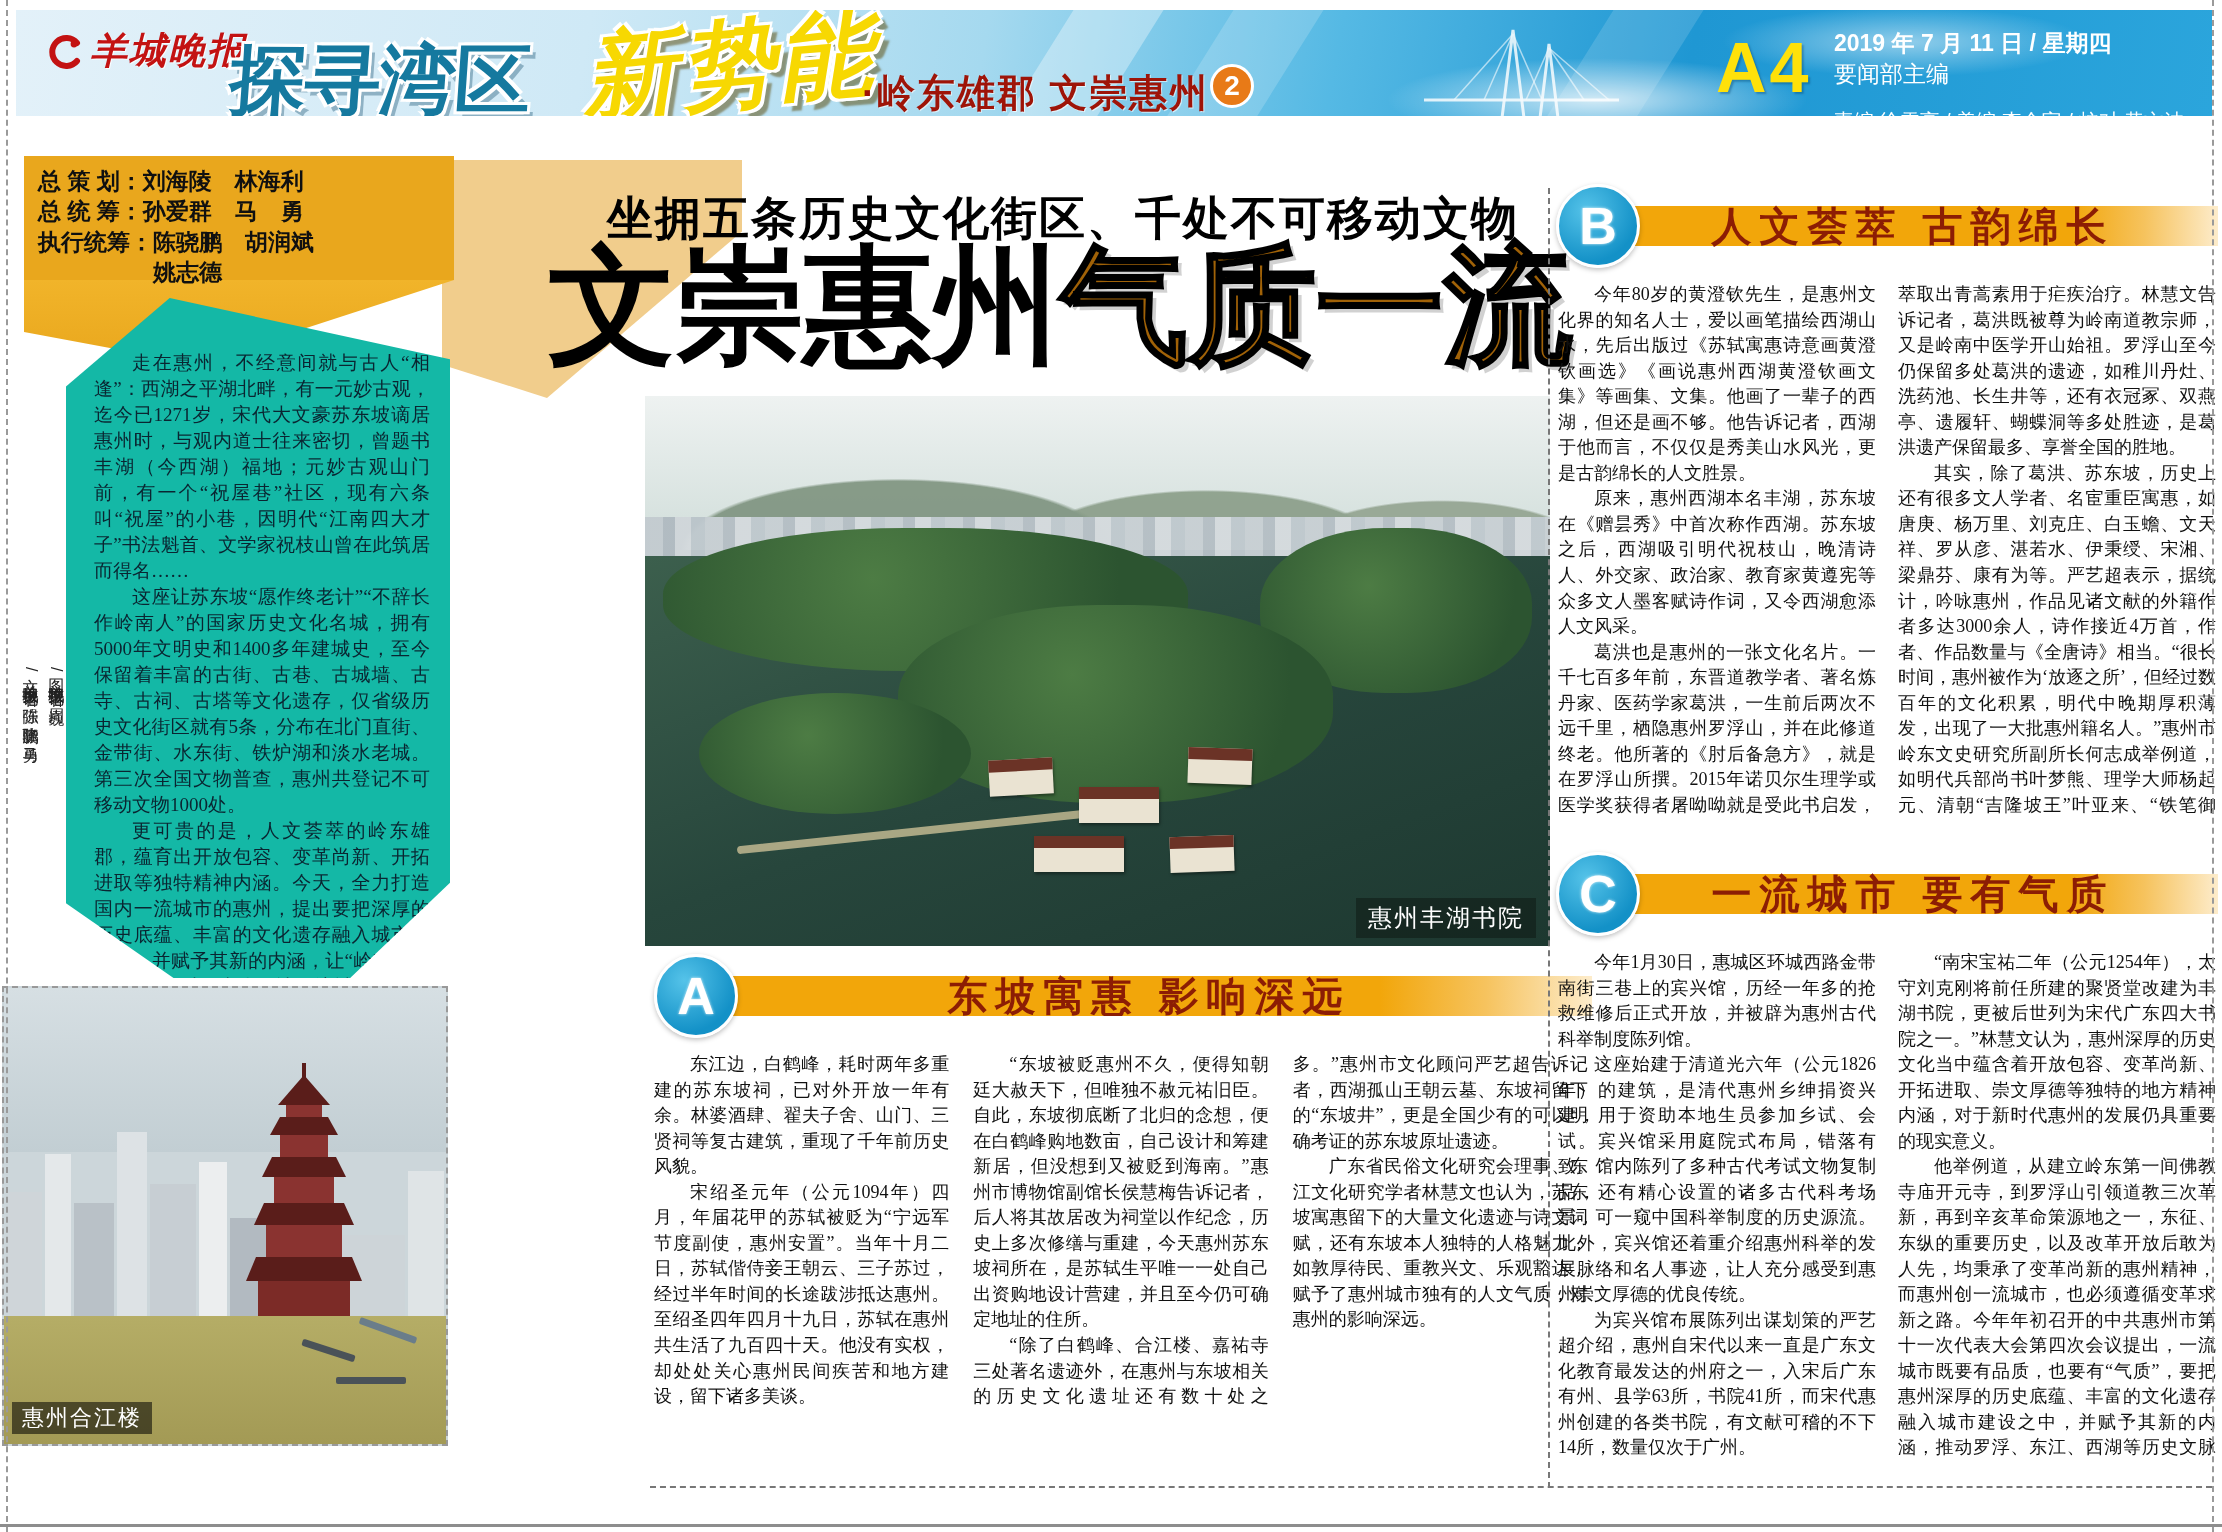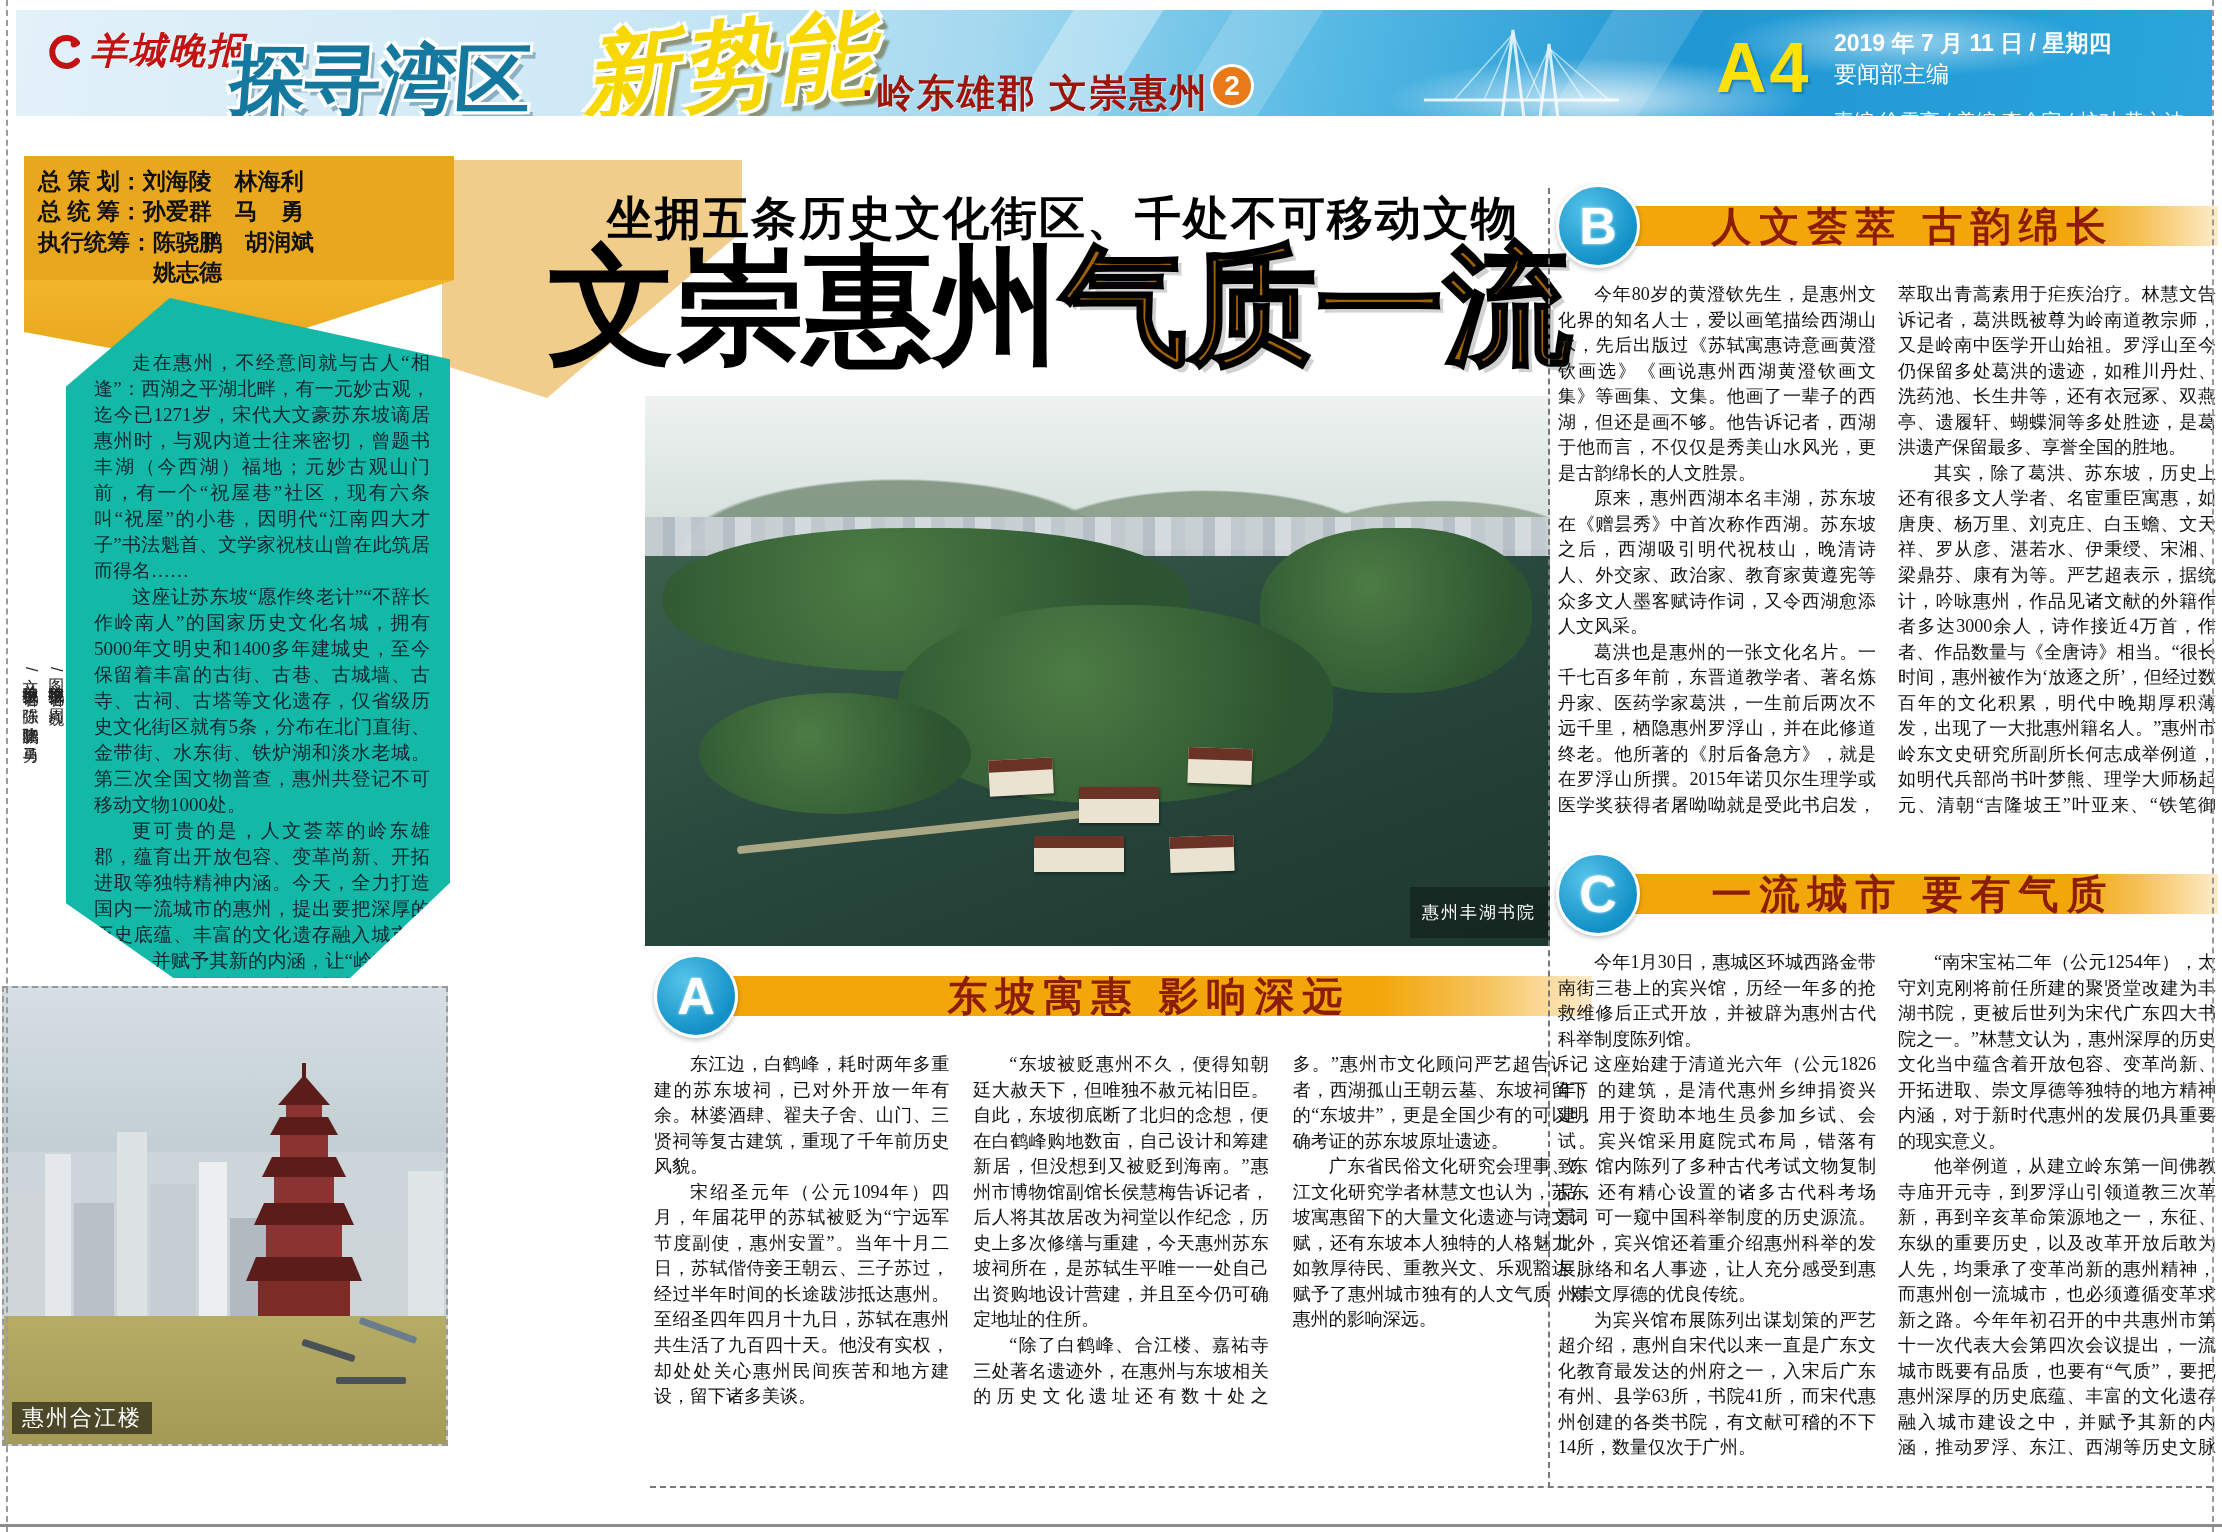--- a/index.html
+++ b/index.html
@@ -91,21 +91,21 @@
   .mm-blob { position:absolute; border-radius:46%; background:radial-gradient(circle at 40% 35%, #4d7c44, #2c5430 75%); filter:none; }
   .blob1 { left:2%;  top:24%; width:58%; height:26%; }
   .blob2 { left:28%; top:38%; width:48%; height:36%; }
   .blob3 { left:68%; top:24%; width:30%; height:30%; }
   .blob4 { left:6%;  top:54%; width:30%; height:22%; border-radius:50%; }
   .mm-path { position:absolute; left:10%; top:78%; width:45%; height:8px; background:#cabf96; transform:rotate(-6deg); border-radius:4px; opacity:.8;}
   .house { position:absolute; width:64px; height:36px; background:#eae3d2; border-top:12px solid #6b3326; box-shadow:1px 2px 3px rgba(0,0,0,.4);}
   .h1 { left:38%; top:66%; transform:rotate(-3deg);} .h2 { left:48%; top:71%; width:80px;}
   .h3 { left:60%; top:64%; transform:rotate(2deg);}  .h4 { left:43%; top:80%; width:90px;}
   .h5 { left:58%; top:80%; transform:rotate(-2deg);}
-  .mm-caption { position:absolute; right:2px; bottom:8px; background:rgba(15,25,20,.55); color:#fff; font-size:17px; padding:14px 12px; letter-spacing:2px;}
+  .mm-caption { position:absolute; right:14px; bottom:8px; background:rgba(15,25,20,.55); color:#fff; font-size:24px; padding:4px 12px; letter-spacing:2px;}
 
   
   .photo-left { position:absolute; left:2px; top:986px; width:446px; height:460px; border:2px dashed #999; overflow:hidden; background:#ccd6da; z-index:2;}
   .pl-sky { position:absolute; top:0; left:0; width:100%; height:36%; background:linear-gradient(#d6dfe3,#c2ced3);}
   .pl-city { position:absolute; left:0; top:26%; width:100%; height:47%; display:flex; align-items:flex-end; gap:3px; padding:0 4px;}
   .pl-city div { flex:0 0 auto; }
   .pl-water { position:absolute; bottom:0; left:0; width:100%; height:28%; background:linear-gradient(#b5ad66,#a39a55);}
   .pl-boat { position:absolute; background:#4a5258; height:7px; border-radius:2px;}
   .pl-tower { position:absolute; left:52%; top:16%; }
   .pl-caption { position:absolute; left:8px; bottom:10px; background:rgba(0,0,0,.55); color:#fff; font-size:22px; padding:1px 10px; letter-spacing:2px;}

